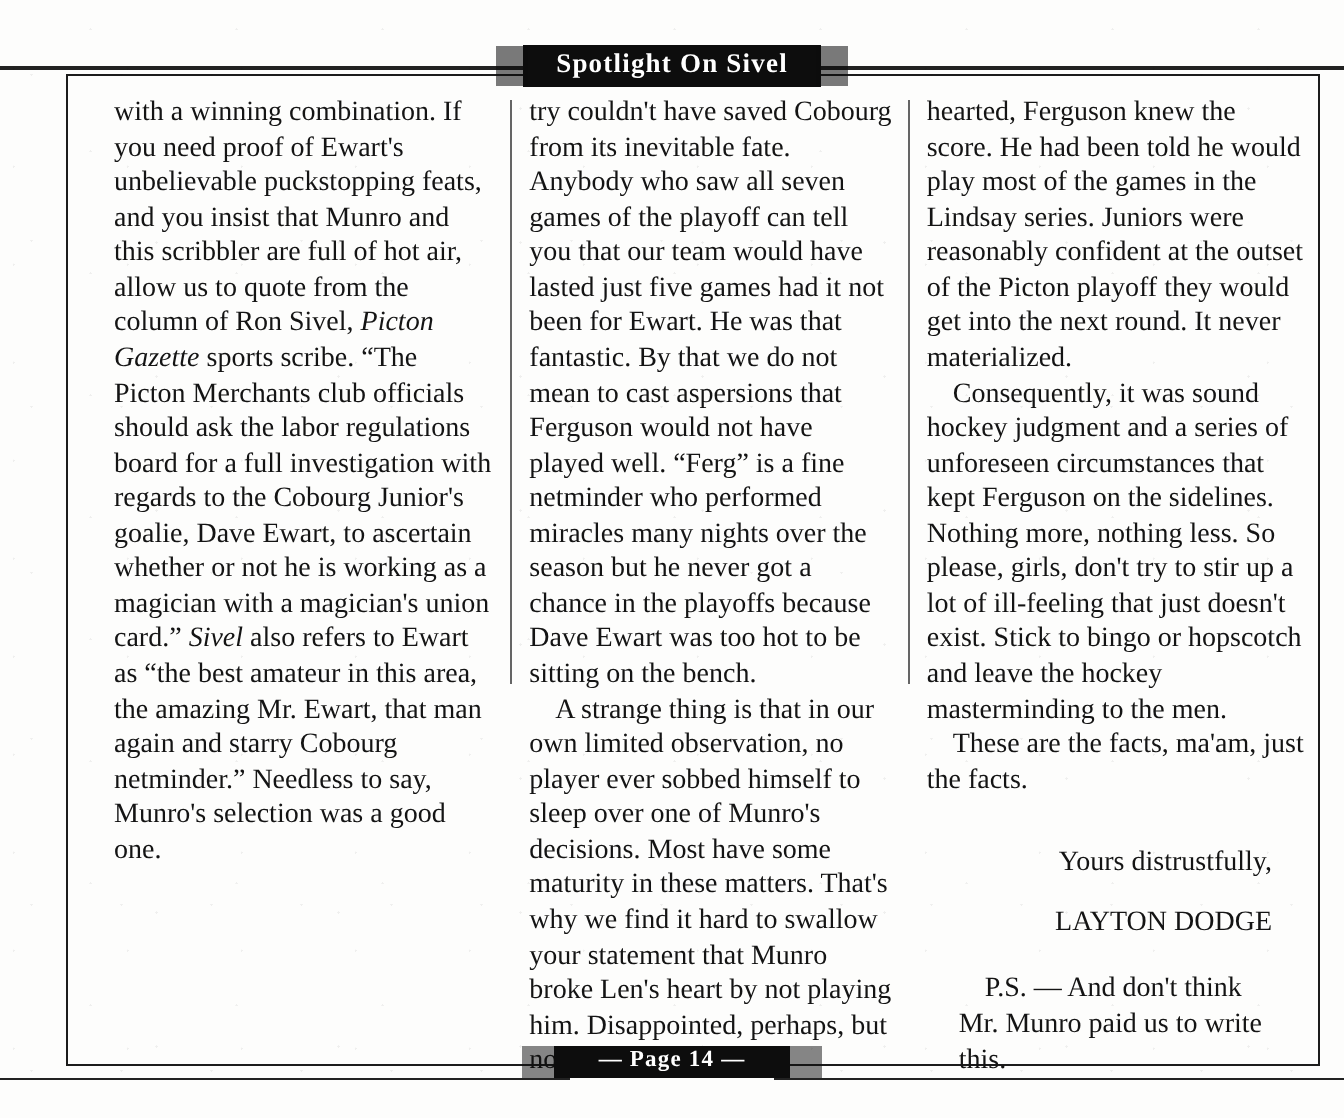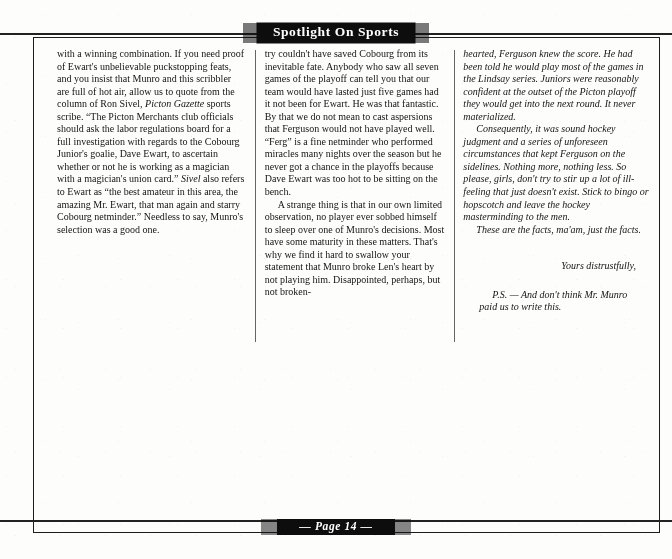--- a/index.html
+++ b/index.html
@@ -86,23 +86,22 @@
   #mast-banner::after  { right: -14px; }
 
   
   #footer {
     position: absolute;
     left: 0;
     top: 519px;
     width: 672px;
     height: 20px;
     display: flex;
-    align-items: flex-start;
+    align-items: flex-end;
     justify-content: center;
-    font-style: italic;
   }
   .foot-rule {
     flex: 1 1 auto;
     height: 1.5px;
     background: #222222;
     position: relative;
     top: 1px;
   }
   .foot-rule.left  { margin-right: -8px; }
   .foot-rule.right { margin-left: -8px; }
@@ -136,28 +135,28 @@
   #article {
     position: absolute;
     left: 57px;
     top: 48px;
     width: 595px;
     height: 300px;
     display: flex;
     align-items: flex-start;
   }
   .column {
-    font-size: 10px;
+    font-size: 14px;
     line-height: 1.255;
     text-align: left;
     color: #141414;
   }
   .col-1 { width: 190px; }
   .col-2 { width: 183px; }
-  .col-3 { width: 190px; font-style: italic; }
+  .col-3 { width: 190px; }
 
   .col-divider {
     width: 0;
     align-self: stretch;
     border-left: 1px solid #4a4a4a;
     margin: 2px 0 0 0;
     height: 292px;
     opacity: 0.85;
   }
   .gutter-a { margin-left: 9px; margin-right: 9px; }
@@ -200,21 +199,21 @@
 </style>
 </head>
 <body>
 
 <div id="page">
 
   <div id="page-frame"></div>
 
   <div id="masthead">
     <div class="mast-rule left"></div>
-    <div id="mast-banner">Spotlight On Sports</div>
+    <div id="mast-banner">Spotlight On Sivel</div>
     <div class="mast-rule right"></div>
   </div>
 
   <div id="article">
 
     <div class="column col-1">
       <p class="para first"><span>with a winning combination. If you need proof of Ewart's unbelievable puckstopping feats, and you insist that Munro and this scribbler are full of hot air, allow us to quote from the column of Ron Sivel, </span><span class="ital">Picton Gazette</span><span> sports scribe. “The Picton Merchants club officials should ask the labor regulations board for a full investigation with regards to the Cobourg Junior's goalie, Dave Ewart, to ascertain whether or not he is working as a magician with a magician's union card.” </span><span class="ital">Sivel</span><span> also refers to Ewart as “the best amateur in this area, the amazing Mr. Ewart, that man again and starry Cobourg netminder.” Needless to say, Munro's selection was a good one.</span></p>
     </div>
 
     <div class="col-divider gutter-a"></div>
@@ -227,20 +226,21 @@
     <div class="col-divider gutter-b"></div>
 
     <div class="column col-3">
       <p class="para first">hearted, Ferguson knew the score. He had been told he would play most of the games in the Lindsay series. Juniors were reasonably confident at the outset of the Picton playoff they would get into the next round. It never materialized.</p>
       <p class="para">Consequently, it was sound hockey judgment and a series of unforeseen circumstances that kept Ferguson on the sidelines. Nothing more, nothing less. So please, girls, don't try to stir up a lot of ill-feeling that just doesn't exist. Stick to bingo or hopscotch and leave the hockey masterminding to the men.</p>
       <p class="para">These are the facts, ma'am, just the facts.</p>
 
       <div class="sig-space"></div>
 
       <p class="sig-line">Yours distrustfully,</p>
+      <p class="sig-line">LAYTON DODGE</p>
       <p class="ps-line">P.S. — And don't think Mr. Munro paid us to write this.</p>
     </div>
 
   </div>
 
   <div id="footer">
     <div class="foot-rule left"></div>
     <div id="foot-banner">— Page 14 —</div>
     <div class="foot-rule right"></div>
   </div>

